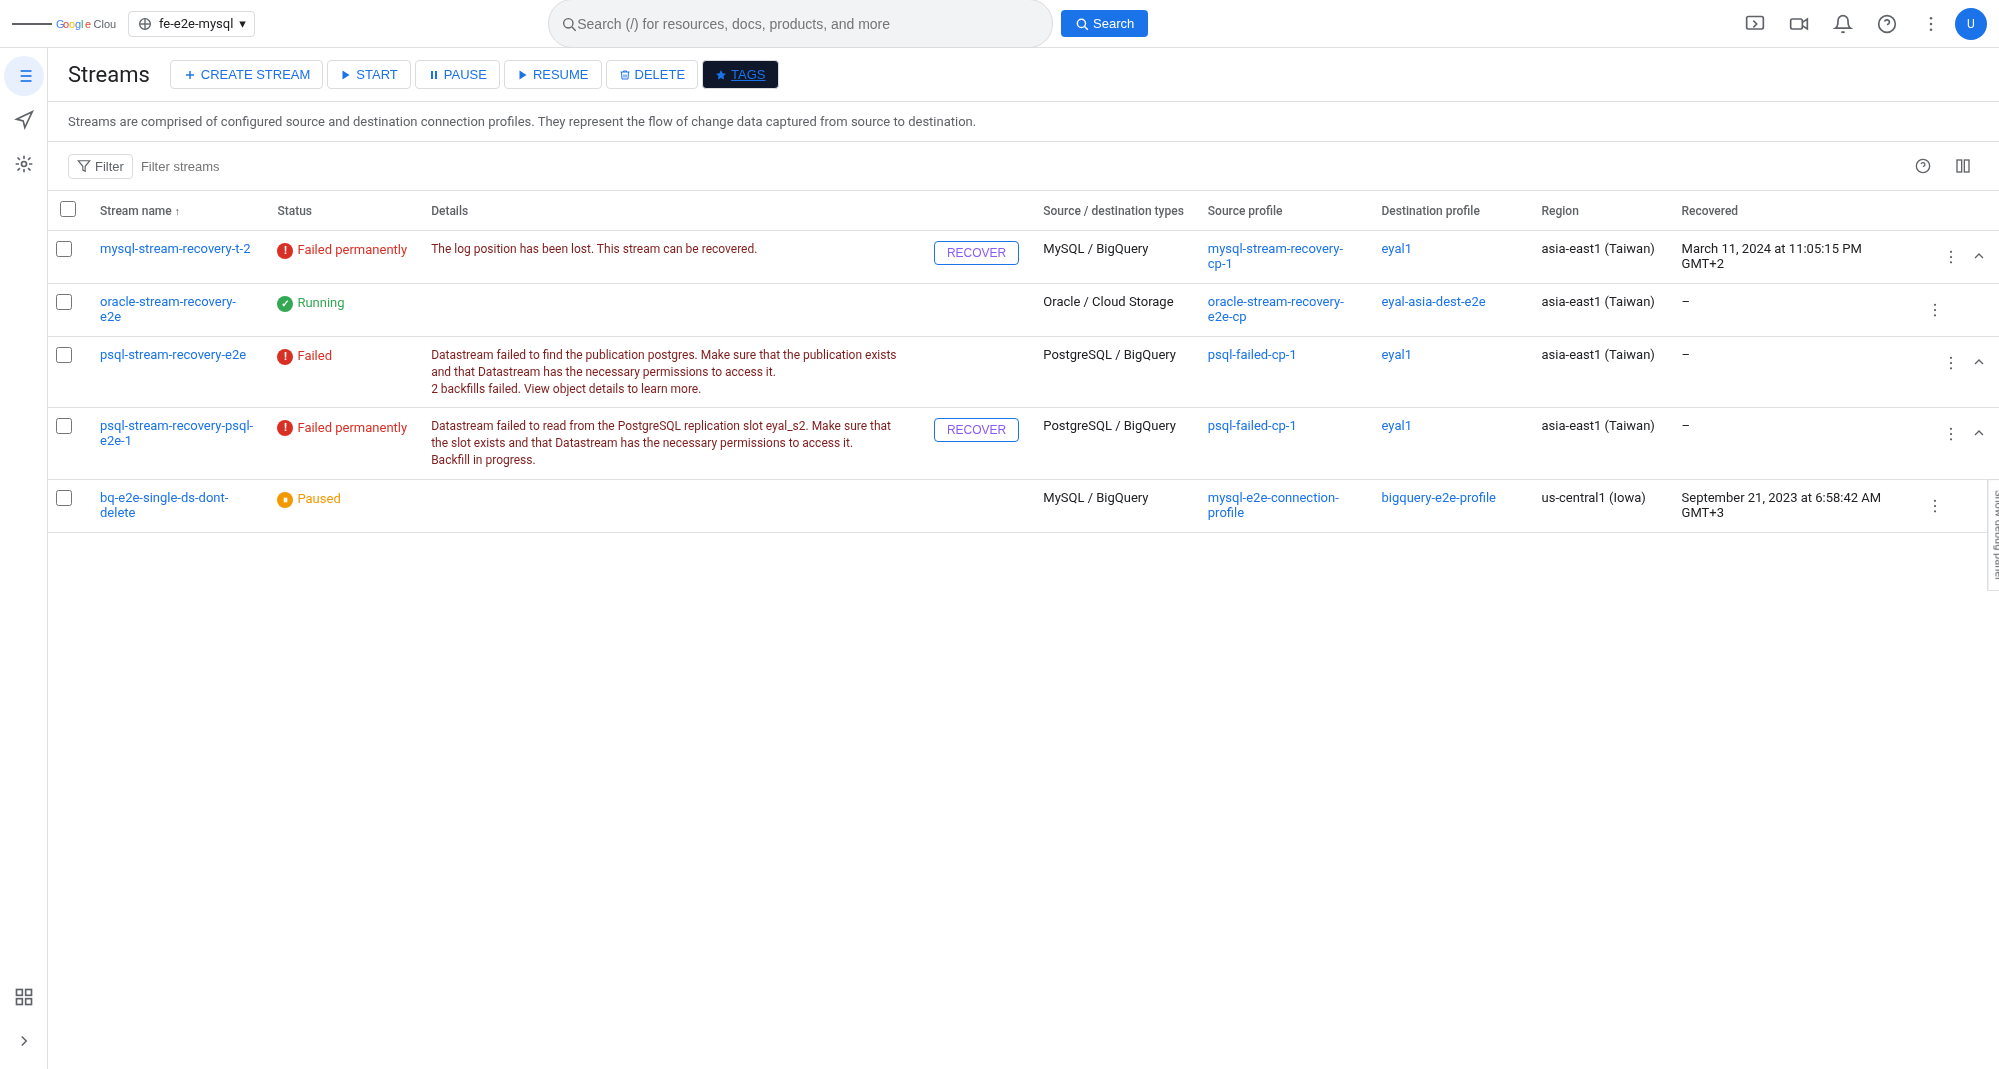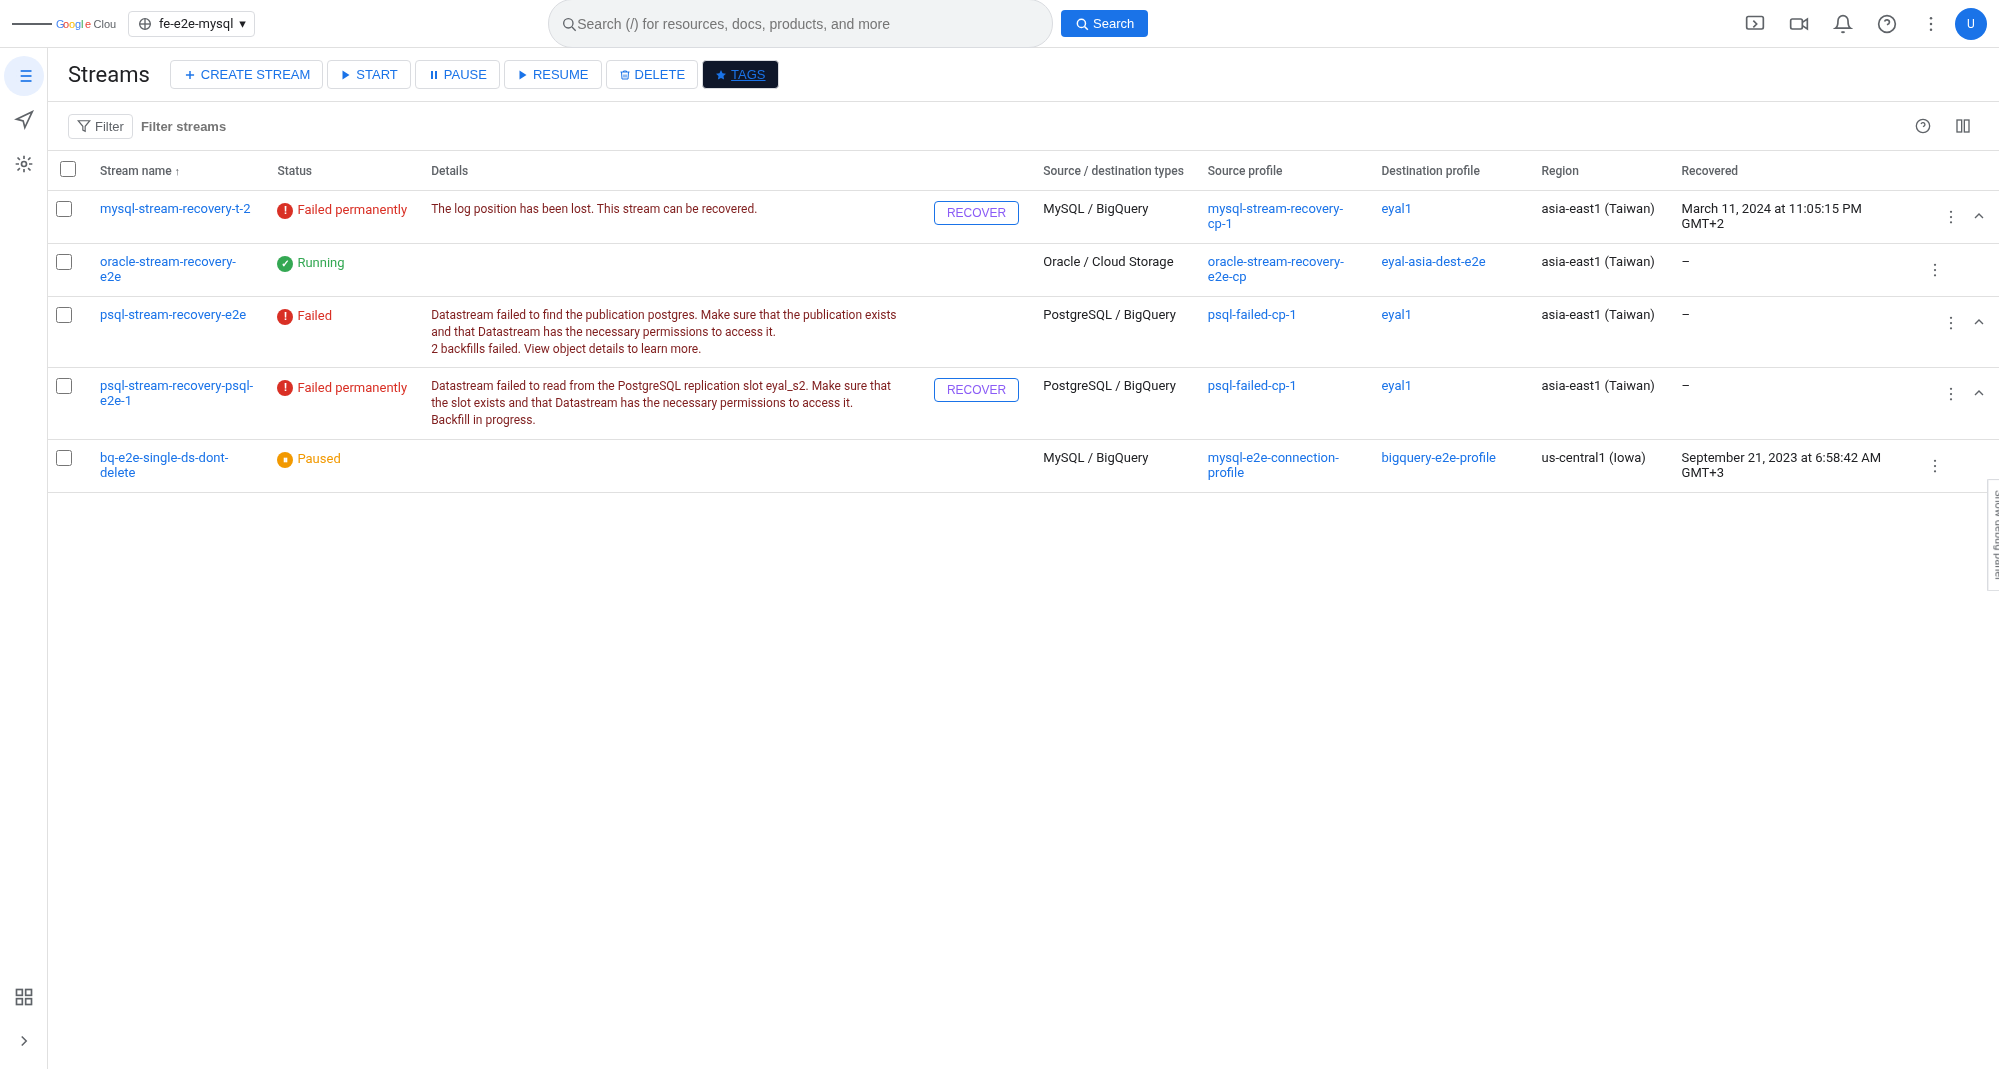--- a/index.html
+++ b/index.html
@@ -68,21 +68,21 @@
 
     
     .filter-bar {
       display: flex; align-items: center; padding: 8px 20px; border-bottom: 1px solid #e0e0e0;
     }
     .filter-btn {
       display: flex; align-items: center; gap: 4px; padding: 4px 8px;
       border: 1px solid #dadce0; border-radius: 4px; cursor: pointer; font-size: 13px; color: #5f6368;
       background: #fff;
     }
-    .filter-input { border: none; outline: none; flex: 1; font-size: 13px; color: #5f6368; margin-left: 8px; background: transparent; font-weight: bold; }
+    .filter-input { border: none; outline: none; flex: 1; font-size: 13px; color: #5f6368; margin-left: 8px; background: transparent; }
     .filter-right { margin-left: auto; display: flex; align-items: center; gap: 8px; }
     .icon-btn-sm { width: 32px; height: 32px; display: flex; align-items: center; justify-content: center; cursor: pointer; border-radius: 50%; color: #5f6368; }
 
     
     .table-container { width: 100%; overflow-x: auto; }
     table { width: 100%; border-collapse: collapse; }
     thead th {
       padding: 10px 12px; text-align: left; font-size: 12px; color: #5f6368;
       font-weight: 500; border-bottom: 1px solid #e0e0e0; white-space: nowrap;
       position: sticky; top: 0; background: #fff; z-index: 10;
@@ -308,20 +308,23 @@
         </button>
         <button class="toolbar-btn tags-btn">
           <svg width="12" height="12" viewBox="0 0 24 24" fill="#1a73e8">
               <polygon points="12,2 15.09,8.26 22,9.27 17,14.14 18.18,21.02 12,17.77 5.82,21.02 7,14.14 2,9.27 8.91,8.26"></polygon>
             </svg>
           <span>TAGS</span>
         </button>
       </div>
     </div>
 
+    <div class="info-bar">
+      <span>Streams are comprised of configured source and destination connection profiles. They represent the flow of change data captured from source to destination.</span>
+    </div>
 
     <div class="filter-bar">
       <button class="filter-btn">
         <svg width="14" height="14" viewBox="0 0 24 24" fill="none" stroke="#5f6368" stroke-width="2">
             <polygon points="22,3 2,3 10,12.46 10,19 14,21 14,12.46"></polygon>
           </svg>
         <span>Filter</span>
       </button>
       <input class="filter-input" type="text" placeholder="Filter streams" style="">
       <div class="filter-right">

